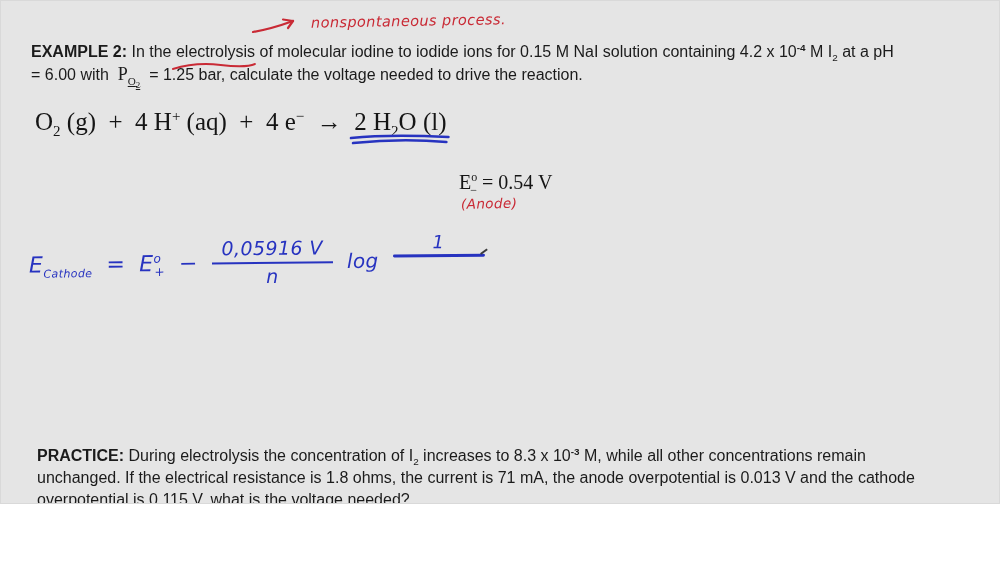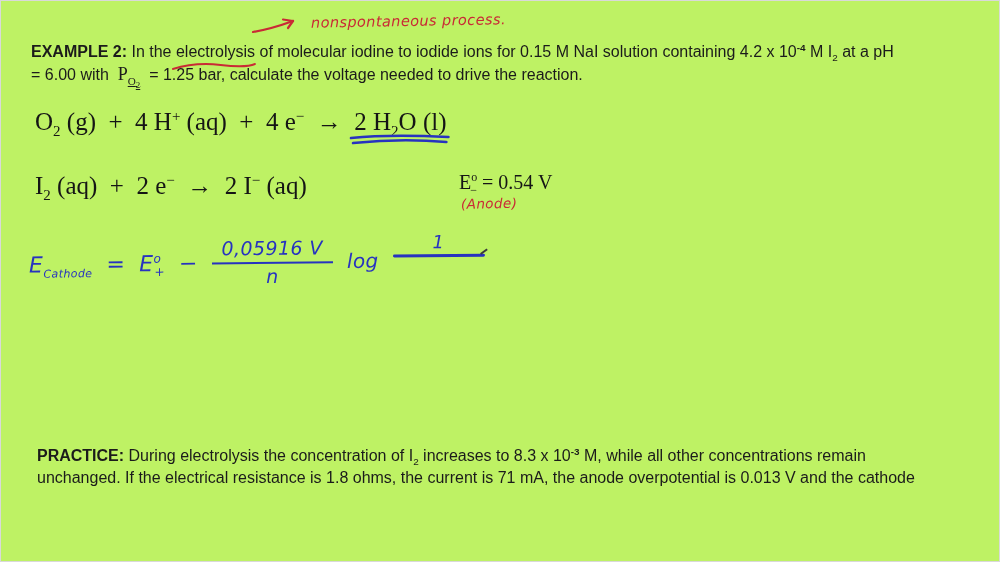--- a/index.html
+++ b/index.html
@@ -1,18 +1,18 @@
 <!DOCTYPE html>
 <html><head>
 <meta charset="utf-8">
 <style>
   * { margin:0; padding:0; box-sizing:border-box; }
   html,body { background:#ffffff; }
   .page {
-    position:relative; width:1000px; height:562px; background:#bef264;
+    position:relative; width:1000px; height:504px; background:#e5e5e5;
     border:1px solid #d9d9d9; overflow:hidden;
     font-family:"Liberation Sans", sans-serif; color:#1b1b1b;
   }
   .abs { position:absolute; }
   .line { white-space:pre; font-size:16px; line-height:22px; color:#1b1b1b; }
   .bold { font-weight:bold; }
   sup, sub { line-height:0; }
   .bsup { font-weight:bold; font-size:62%; vertical-align:super; }
   .ssub { font-size:62%; vertical-align:sub; }
   
@@ -75,21 +75,20 @@
           </svg></span><span> of molecular iodine to iodide ions for 0.15 M NaI solution containing 4.2 x 10</span><sup class="bsup">-4</sup><span> M I</span><sub class="ssub">2</sub><span> at a pH</span></div>
     <div class="line"><span>= 6.00 with  </span><span class="serif"><span>P</span><sub><span>O</span><sub>2</sub></sub></span><span>  = 1.25 bar, calculate the voltage needed to drive the reaction.</span></div>
   </div>
 
   <div class="abs eq" style="left:34px; top:107px;"><span>O</span><sub>2</sub><span> (g)  +  4 H</span><sup>+</sup><span> (aq)  +  4 e</span><sup>−</sup><span>  →  </span><span class="rel"><span>2 H</span><sub>2</sub><span>O (l)</span><svg style="left:-5px; bottom:-11px; width:110%; height:14px;" viewBox="0 0 100 14" preserveAspectRatio="none">
           <path d="M2,5 Q40,1 98,4" stroke="#2733c0" stroke-width="2.6" fill="none" stroke-linecap="round"></path>
           <path d="M4,10 Q52,5 96,9" stroke="#2733c0" stroke-width="2.6" fill="none" stroke-linecap="round"></path>
         </svg></span></div>
 
 
-  <div class="abs eq" style="left:34px; top:171px;"><span>I</span><sub>2</sub><span> (aq)  +  2 e</span><sup>−</sup><span>  →  </span><span>2 I</span><sup>−</sup><span> (aq)</span></div>
 
   <div class="abs" style="left:414px; top:170px;margin-left:44px;">
     <div class="evalrow"><span>E</span><sup>o</sup><sub class="m">−</sub><span> = 0.54 V</span></div>
     <div class="elabel hand hand-red">(Anode)</div>
   </div>
 
   <div class="abs nernst hand hand-blue" style="left:28px; top:236px;">
     <span><span>E</span><sub class="lhs-sub">Cathode</sub></span>
     <span>=</span>
     <span><span>E</span><sup class="o">o</sup><sub class="p">+</sub></span>
@@ -101,15 +100,16 @@
     <span class="logw">log</span>
     <span class="frac2">
         <span class="num">1</span>
         <span class="bar"></span>
       </span>
   </div>
 
   <div class="abs" style="left:36px; top:444px;">
     <div class="line"><b class="bold">PRACTICE:</b><span> During electrolysis the concentration of I</span><sub class="ssub">2</sub><span> increases to 8.3 x 10</span><sup class="bsup">-3</sup><span> M, while all other concentrations remain</span></div>
     <div class="line">unchanged. If the electrical resistance is 1.8 ohms, the current is 71 mA, the anode overpotential is 0.013 V and the cathode</div>
+    <div class="line">overpotential is 0.115 V, what is the voltage needed?</div>
   </div>
 
 </div>
 
 </body></html>

